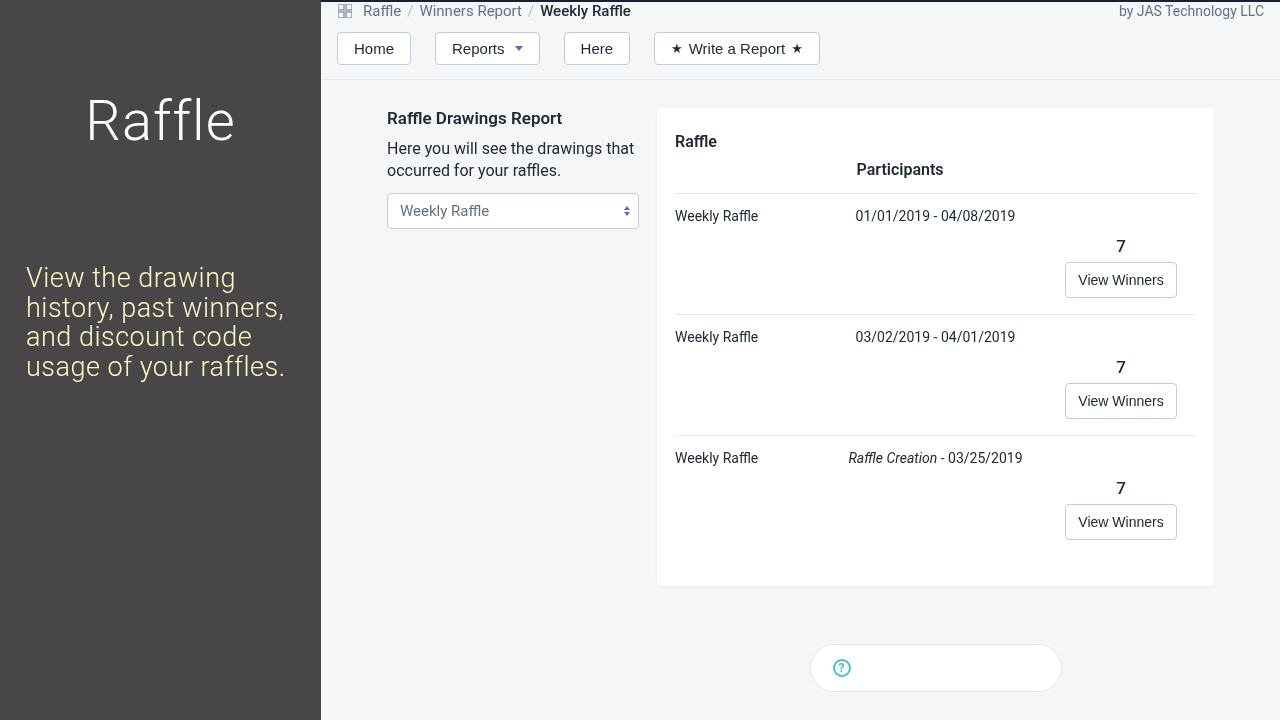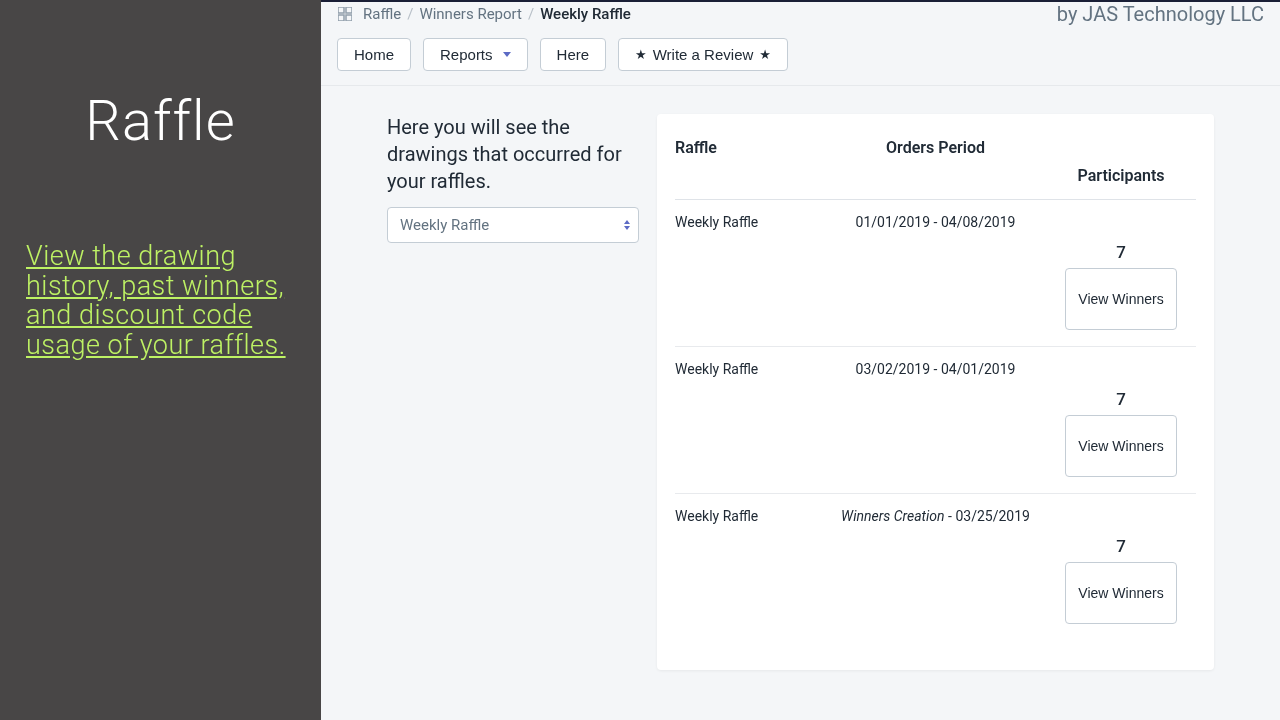--- a/index.html
+++ b/index.html
@@ -15,27 +15,26 @@
     padding: 0 26px;
   }
   .left-title {
     font-size: 56px;
     font-weight: 300;
     text-align: center;
     margin-top: 88px;
     letter-spacing: 1px;
   }
   .left-desc {
-    margin-top: 88px;
+    margin-top: 110px;
     font-size: 27px;
     font-weight: 300;
     line-height: 1.1;
-    color: #bef264;
+    color: #fef9c3;
     letter-spacing: 0.5px;
-    text-decoration: underline;
   }
 
   
   .main {
     flex: 1;
     height: 720px;
     display: flex;
     flex-direction: column;
     background: #fff;
   }
@@ -53,27 +52,27 @@
     font-size: 15px;
     color: #637381;
   }
   .breadcrumb-bar .bc-icon {
     width: 16px; height: 16px; margin-right: 10px;
     display: inline-flex; align-items: center; justify-content: center;
   }
   .bc-link { color: #637381; }
   .bc-sep { margin: 0 6px; color: #b7bfc7; }
   .bc-current { color: #212b36; font-weight: 500; }
-  .breadcrumb-bar .byline { margin-left: auto; color: #637381; font-size: 20px; }
+  .breadcrumb-bar .byline { margin-left: auto; color: #637381; font-size: 14px; }
 
   .toolbar {
     background: #f4f6f8;
     padding: 12px 16px 14px;
     display: flex;
-    gap: 12px;
+    gap: 24px;
     border-bottom: 1px solid #e6e9ec;
   }
   .btn {
     background: #fff;
     border: 1px solid #c4cdd5;
     border-radius: 4px;
     padding: 7px 16px;
     font-size: 15px;
     color: #212b36;
     cursor: pointer;
@@ -92,21 +91,21 @@
 
   .content-area {
     flex: 1;
     background: #f4f6f8;
     padding: 28px 66px 40px;
     display: flex;
     gap: 18px;
   }
   .left-col { width: 252px; }
   .report-title { font-size: 17px; font-weight: 600; color: #212b36; margin-bottom: 10px; }
-  .report-desc { font-size: 20px; color: #212b36; line-height: 1.35; margin-bottom: 12px; }
+  .report-desc { font-size: 16px; color: #212b36; line-height: 1.35; margin-bottom: 12px; }
 
   .select-wrap {
     position: relative;
     border: 1px solid #c4cdd5;
     border-radius: 4px;
     background: #fff;
     height: 36px;
     display: flex;
     align-items: center;
     padding: 0 28px 0 12px;
@@ -142,21 +141,21 @@
     align-items: flex-start;
     padding: 0 0 14px;
   }
   .table-head { font-size: 16px; font-weight: 600; color: #212b36; border-bottom: 1px solid #dfe3e8; }
   .table-row { border-bottom: 1px solid #e8eaed; padding: 14px 0 16px; font-size: 14px; color: #212b36; }
   .table-row:last-child { border-bottom: none; }
   .col-raffle { width: 150px; }
   .col-period { flex: 1; text-align: center; color: #212b36; }
   .col-part { width: 150px; text-align: center; display: flex; flex-direction: column; align-items: center; margin-top: 28px; }
   .col-part .count { font-size: 17px; font-weight: 500; margin-bottom: 6px; }
-  .col-part .btn { padding: 22px 12px; font-size: 14px; }
+  .col-part .btn { padding: 9px 12px; font-size: 14px; }
   .italic { font-style: italic; }
 
   .help-pill {
     width: 252px;
     margin: 58px auto 0;
     background: #fff;
     border: 1px solid #e6e9ec;
     border-radius: 999px;
     padding: 14px 22px;
     display: flex;
@@ -215,42 +214,42 @@
 
   <div class="toolbar">
     <button class="btn">Home</button>
     <button class="btn">
       <span>Reports</span>
       <span class="caret-down"></span>
     </button>
     <button class="btn">Here</button>
     <button class="btn">
       <span class="star">★</span>
-      <span>Write a Review</span>
+      <span>Write a Report</span>
       <span class="star">★</span>
     </button>
   </div>
 
   <div class="content-area">
     <div class="left-col">
+      <div class="report-title">Raffle Drawings Report</div>
       <div class="report-desc">Here you will see the drawings that occurred for your raffles.</div>
       <div class="select-wrap">
         <span>Weekly Raffle</span>
         <span class="select-chevrons">
           <span class="chev-up"></span>
           <span class="chev-down"></span>
         </span>
       </div>
     </div>
 
     <div class="right-col">
       <div class="card">
         <div class="table-head">
           <div class="col-raffle">Raffle</div>
-          <div class="col-period">Orders Period</div>
           <div class="col-part">
               <span>Participants</span>
             </div>
         </div>
 
         <div class="table-row">
           <div class="col-raffle">Weekly Raffle</div>
           <div class="col-period">01/01/2019 - 04/08/2019</div>
           <div class="col-part">
             <div class="count">7</div>
@@ -263,21 +262,21 @@
           <div class="col-period">03/02/2019 - 04/01/2019</div>
           <div class="col-part">
             <div class="count">7</div>
             <button class="btn">View Winners</button>
           </div>
         </div>
 
         <div class="table-row">
           <div class="col-raffle">Weekly Raffle</div>
           <div class="col-period">
-            <span class="italic">Winners Creation</span><span> - 03/25/2019</span>
+            <span class="italic">Raffle Creation</span><span> - 03/25/2019</span>
           </div>
           <div class="col-part">
             <div class="count">7</div>
             <button class="btn">View Winners</button>
           </div>
         </div>
       </div>
 
       <div class="help-pill">
         <span class="help-icon">?</span>

